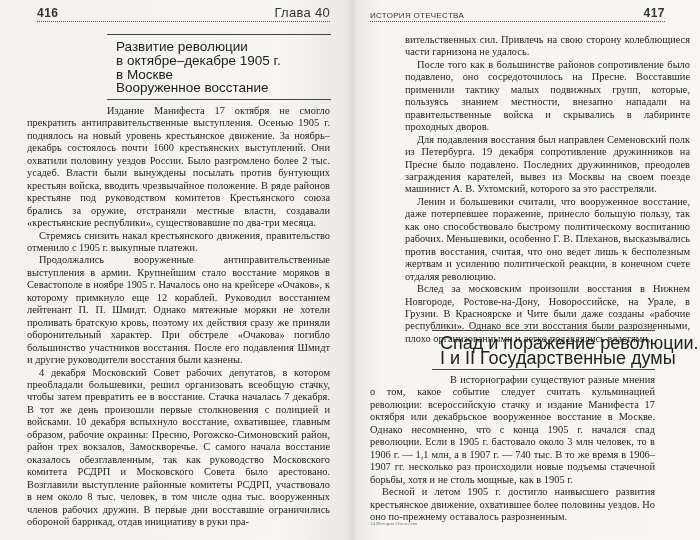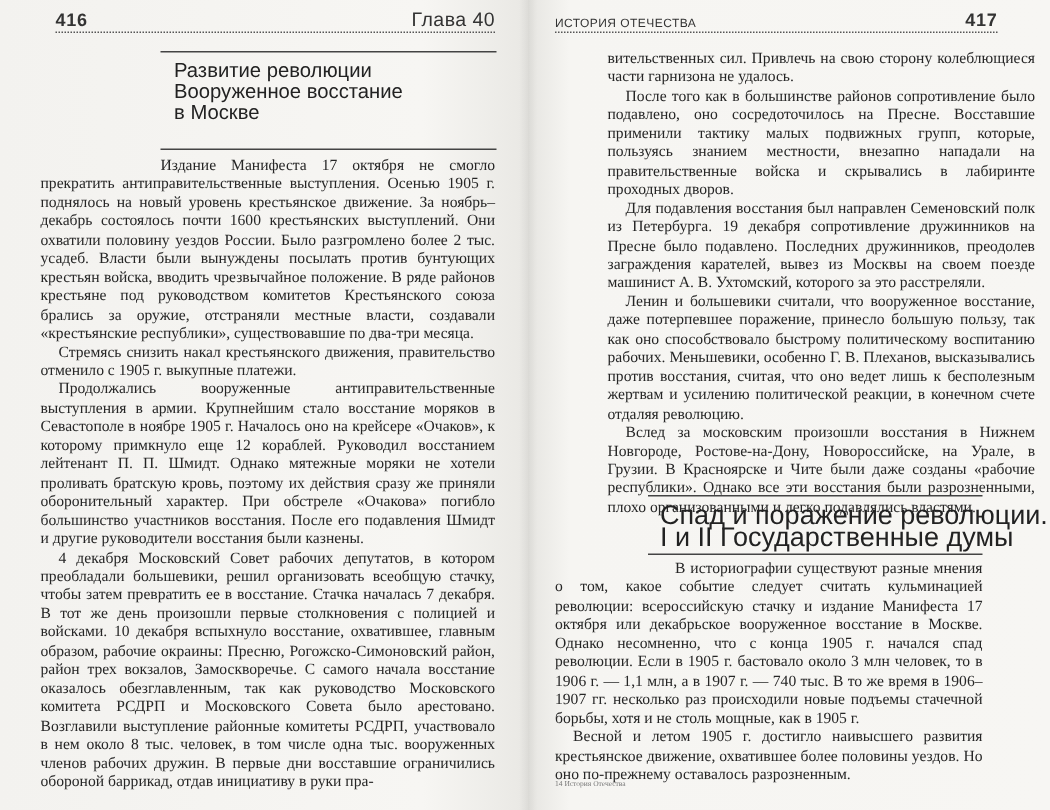--- a/index.html
+++ b/index.html
@@ -52,22 +52,23 @@
 <div class="spread">
 
   <div class="page left">
     <div class="running-head">
       <span class="pagenum">416</span>
       <span class="chapter">Глава 40</span>
     </div>
 
     <div class="heading-box h1">
       <span class="h-line">Развитие революции</span>
+      <span class="h-line">в октябре–декабре 1905 г.</span>
+      <span class="h-line">в Москве</span>
       <span class="h-line">Вооруженное восстание</span>
-      <span class="h-line">в Москве</span>
     </div>
 
     <div class="body b1">
       <p class="lead">Издание Манифеста 17 октября не смогло прекратить антиправительственные выступления. Осенью 1905 г. поднялось на новый уровень крестьянское движение. За ноябрь–декабрь состоялось почти 1600 крестьянских выступлений. Они охватили половину уездов России. Было разгромлено более 2 тыс. усадеб. Власти были вынуждены посылать против бунтующих крестьян войска, вводить чрезвычайное положение. В ряде районов крестьяне под руководством комитетов Крестьянского союза брались за оружие, отстраняли местные власти, создавали «крестьянские республики», существовавшие по два-три месяца.</p>
       <p>Стремясь снизить накал крестьянского движения, правительство отменило с 1905 г. выкупные платежи.</p>
       <p>Продолжались вооруженные антиправительственные выступления в армии. Крупнейшим стало восстание моряков в Севастополе в ноябре 1905 г. Началось оно на крейсере «Очаков», к которому примкнуло еще 12 кораблей. Руководил восстанием лейтенант П. П. Шмидт. Однако мятежные моряки не хотели проливать братскую кровь, поэтому их действия сразу же приняли оборонительный характер. При обстреле «Очакова» погибло большинство участников восстания. После его подавления Шмидт и другие руководители восстания были казнены.</p>
       <p>4 декабря Московский Совет рабочих депутатов, в котором преобладали большевики, решил организовать всеобщую стачку, чтобы затем превратить ее в восстание. Стачка началась 7 декабря. В тот же день произошли первые столкновения с полицией и войсками. 10 декабря вспыхнуло восстание, охватившее, главным образом, рабочие окраины: Пресню, Рогожско-Симоновский район, район трех вокзалов, Замоскворечье. С самого начала восстание оказалось обезглавленным, так как руководство Московского комитета РСДРП и Московского Совета было арестовано. Возглавили выступление районные комитеты РСДРП, участвовало в нем около 8 тыс. человек, в том числе одна тыс. вооруженных членов рабочих дружин. В первые дни восставшие ограничились обороной баррикад, отдав инициативу в руки пра-</p>
     </div>
   </div>
 

